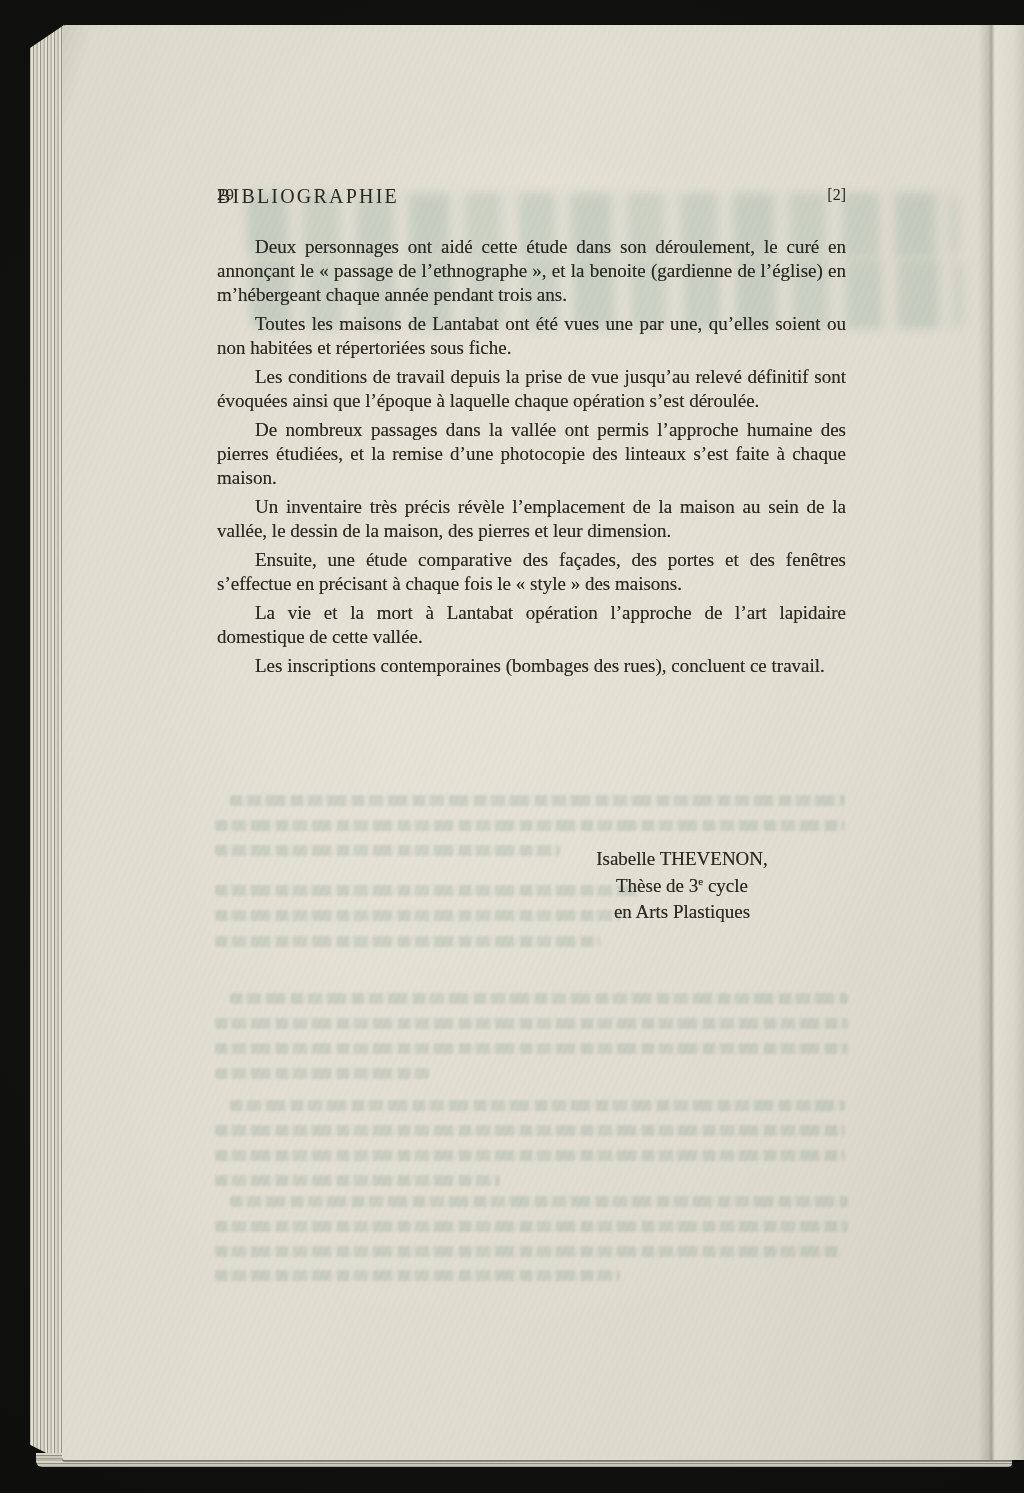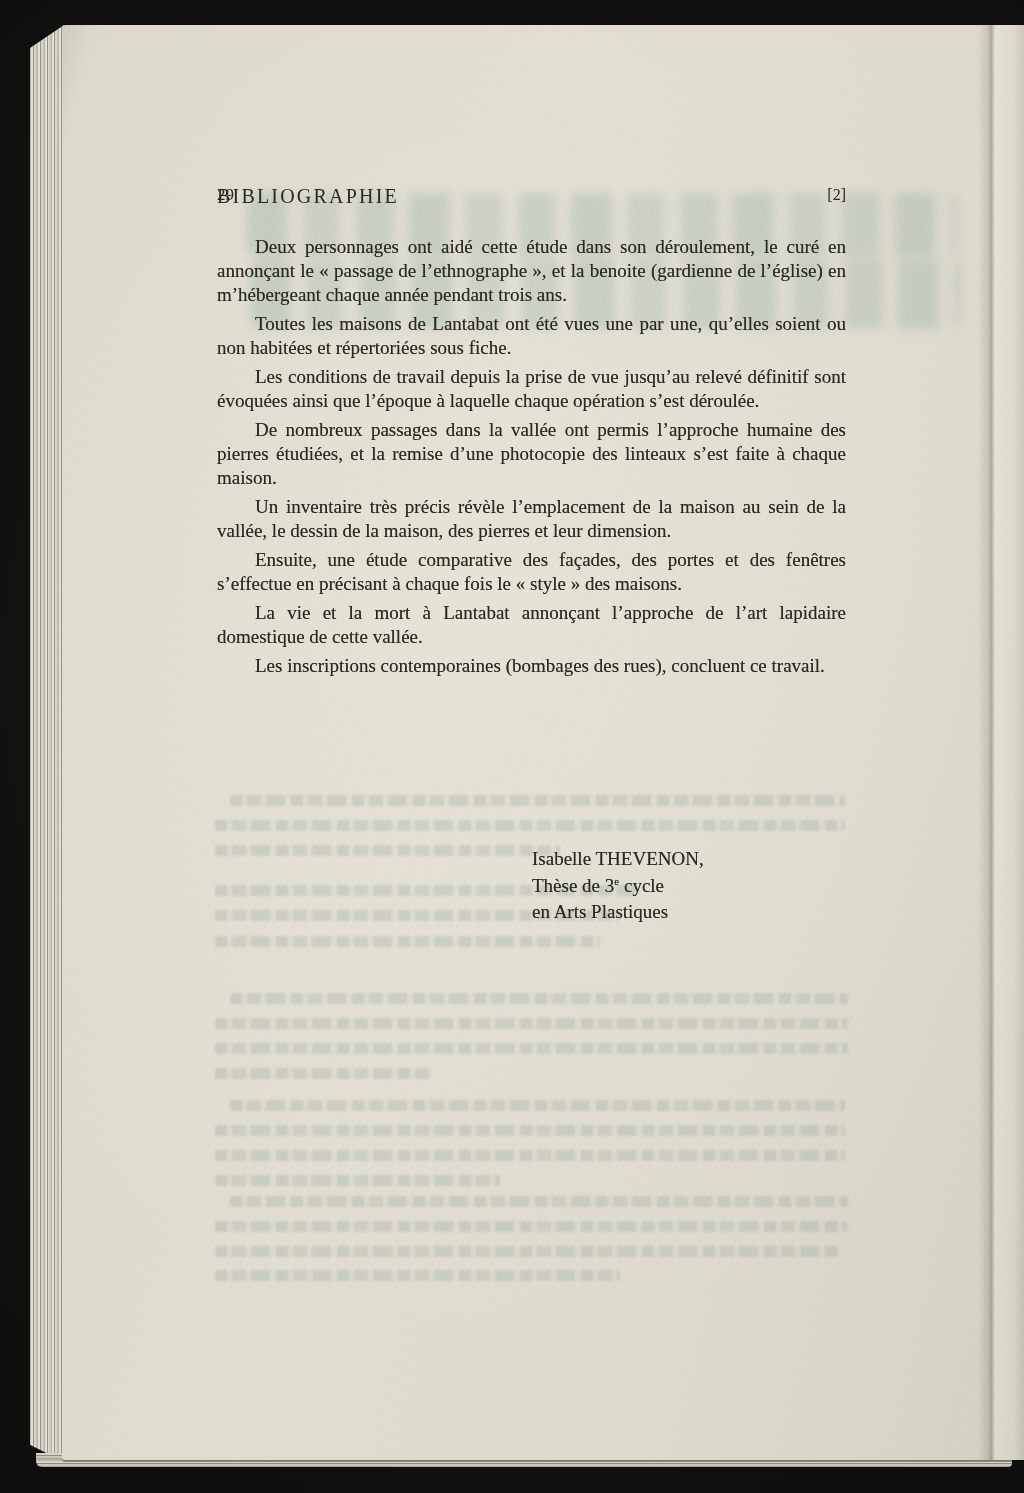--- a/index.html
+++ b/index.html
@@ -95,21 +95,21 @@
     position:absolute;left:155px;top:210px;width:629px;z-index:4;
     font-size:19px;line-height:24px;color:var(--ink);
     text-align:justify;
     text-shadow:0 0 .45px rgba(42,40,34,.55);
   }
   .body-text p{margin:0 0 5px;text-indent:38px;}
 
   
   .signature{
     position:absolute;left:470px;top:821px;width:300px;z-index:4;
-    font-size:19px;line-height:26.5px;color:var(--ink);
+    text-align:center;font-size:19px;line-height:26.5px;color:var(--ink);
     text-shadow:0 0 .45px rgba(42,40,34,.55);
   }
   .signature sup{font-size:11px;line-height:0;}
 </style>
 </head>
 <body>
 
 <div class="scene">
 
   <div class="stack-left"></div>
@@ -145,21 +145,21 @@
       <span class="ref">[2]</span>
     </div>
 
     <div class="body-text">
       <p>Deux personnages ont aidé cette étude dans son déroulement, le curé en annonçant le « passage de l’ethnographe », et la benoite (gardienne de l’église) en m’hébergeant chaque année pendant trois ans.</p>
       <p>Toutes les maisons de Lantabat ont été vues une par une, qu’elles soient ou non habitées et répertoriées sous fiche.</p>
       <p>Les conditions de travail depuis la prise de vue jusqu’au relevé définitif sont évoquées ainsi que l’époque à laquelle chaque opération s’est déroulée.</p>
       <p>De nombreux passages dans la vallée ont permis l’approche humaine des pierres étudiées, et la remise d’une photocopie des linteaux s’est faite à chaque maison.</p>
       <p>Un inventaire très précis révèle l’emplacement de la maison au sein de la vallée, le dessin de la maison, des pierres et leur dimension.</p>
       <p>Ensuite, une étude comparative des façades, des portes et des fenêtres s’effectue en précisant à chaque fois le « style » des maisons.</p>
-      <p>La vie et la mort à Lantabat annonçant l’approche de l’art lapidaire domestique de cette vallée.</p>
+      <p>La vie et la mort à Lantabat opération l’approche de l’art lapidaire domestique de cette vallée.</p>
       <p>Les inscriptions contemporaines (bombages des rues), concluent ce travail.</p>
     </div>
 
     <div class="signature">
       <div>Isabelle THEVENON,</div>
       <div><span>Thèse de 3</span><sup>e</sup><span> cycle</span></div>
       <div>en Arts Plastiques</div>
     </div>
 
     <div class="gutter"></div>

